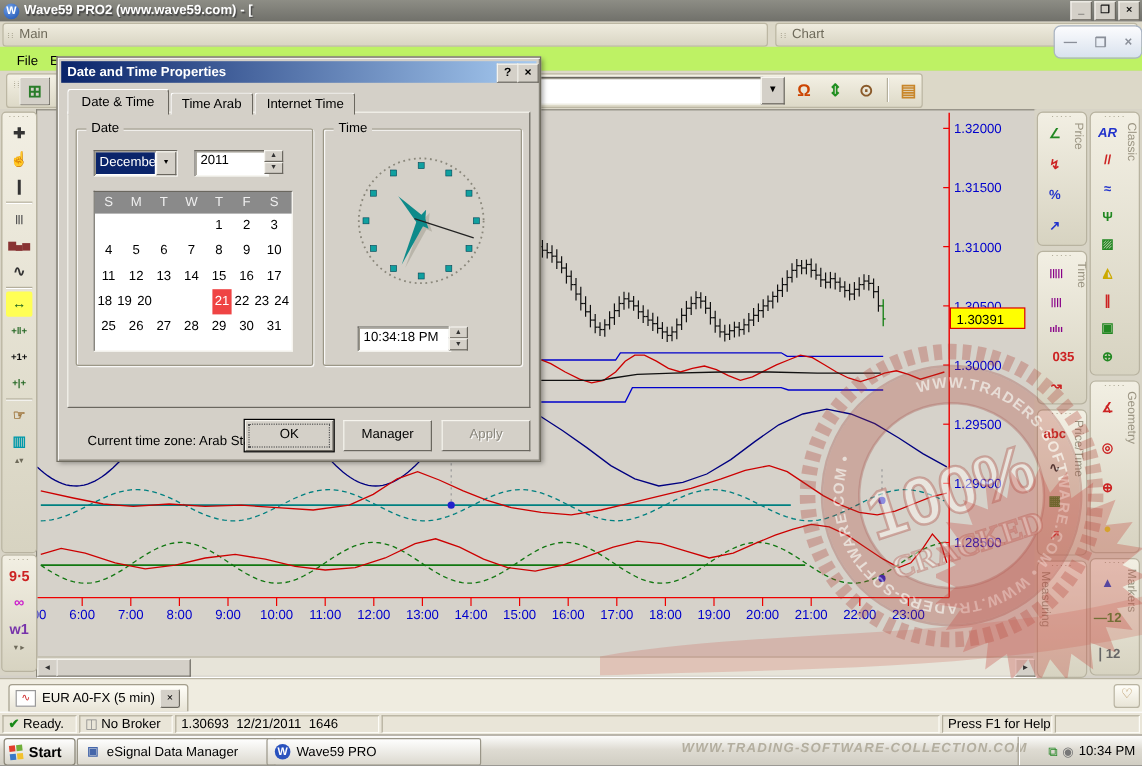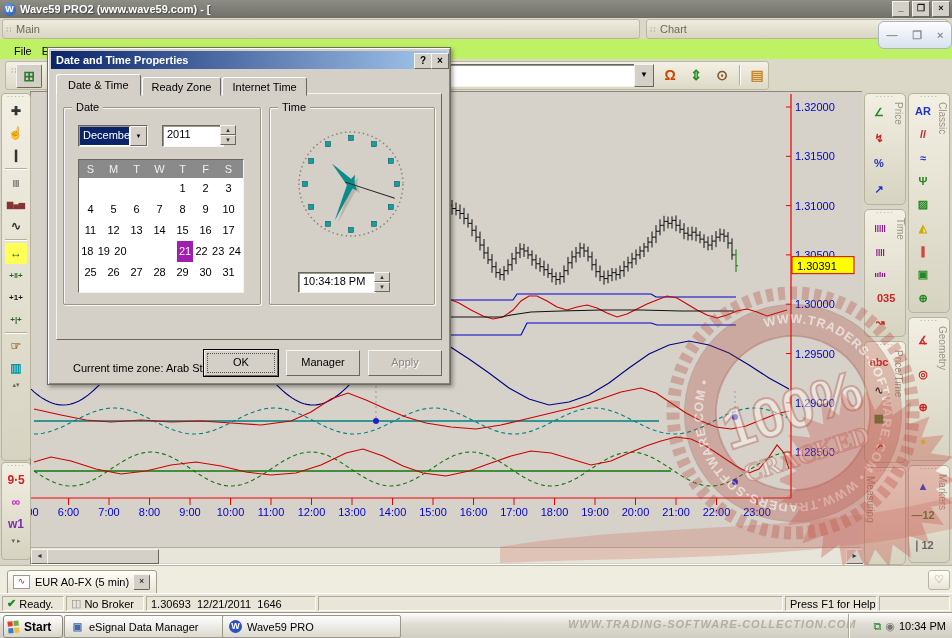--- a/index.html
+++ b/index.html
@@ -77,21 +77,21 @@
   #month-select{position:absolute;left:14px;top:17px;width:68px;height:20px;display:flex;}
   #month-value{flex:1;background:#0a246a;color:#fff;padding:2px 0 0 3px;margin:1px;overflow:hidden;}
   .spinbox{display:flex;flex-direction:column;width:16px;}
   .spinbtn{flex:1;font-size:6px;text-align:center;line-height:8px;color:#333;}
   #year-field{position:absolute;left:98px;top:17px;width:56px;height:18px;padding:2px 0 0 4px;}
   #calendar{position:absolute;left:14px;top:51px;width:164px;height:132px;background:#fff;}
   #cal-head{display:flex;background:#8a8a8a;color:#efefef;height:18px;}
   .cal-h{width:23px;text-align:center;line-height:18px;font-size:11px;}
   .cal-row{display:flex;height:21px;}
   .cal-c{width:23px;text-align:center;line-height:21px;font-size:11px;}
-  .cal-c.sel{background:#a21caf;color:#fff;margin-left:48px;}
+  .cal-c.sel{background:#ef4444;color:#fff;margin-left:48px;}
   #time-field{position:absolute;left:28px;top:164px;width:72px;height:17px;padding:2px 0 0 4px;}
   #time-spin{position:absolute;left:104px;top:164px;height:19px;}
   #tz-label{position:absolute;left:16px;top:268px;}
   .dlg-pushbtn{position:absolute;top:302px;width:72px;height:24px;text-align:center;line-height:22px;}
   #btn-ok{outline:1px solid #000;}
   #btn-ok .focusring{position:absolute;inset:3px;outline:1px dotted #555;}
   #btn-apply{color:#8a877d;text-shadow:1px 1px 0 #fff;}
   
   #tabbar{left:0;top:565px;width:952px;height:28px;background:#efece0;border-top:1px solid #b9b4a2;z-index:50;}
   #chart-tab{position:absolute;left:7px;top:4px;width:148px;height:22px;background:linear-gradient(#fffef8,#e8e4d6);
@@ -552,21 +552,21 @@
           <div class="rbody">
             <div class="rtitle">Measuring</div>
           </div>
         </div>
       </div>
     <div class="rcol" style="left:46px;" id="rcolB">
         <div class="rpanel" style="height: 218px;">
           <div class="hgrip">·····</div>
           <div class="rbody">
             <div class="ricons">
-              <div class="ricon" style="color: rgb(34, 51, 204);">AR</div>
+              <div class="ricon" style="color: rgb(34, 51, 204); font-style: italic;">AR</div>
               <div class="ricon" style="color: rgb(204, 34, 34);">//</div>
               <div class="ricon" style="color: rgb(34, 51, 204);">≈</div>
               <div class="ricon" style="color: rgb(34, 136, 34);">Ψ</div>
               <div class="ricon" style="color: rgb(34, 136, 34);">▨</div>
               <div class="ricon" style="color: rgb(204, 170, 0);">◭</div>
               <div class="ricon" style="color: rgb(204, 34, 34);">∥</div>
               <div class="ricon" style="color: rgb(34, 136, 34);">▣</div>
               <div class="ricon" style="color: rgb(34, 136, 34);">⊕</div>
             </div>
             <div class="rtitle">Classic</div>
@@ -621,21 +621,21 @@
   <svg class="abs wm" style="left:500px;top:495px;" width="452px" height="68" viewBox="0 0 452 68">
     <path d="M 0,52 C 140,28 300,40 452,2 L 452,34 C 300,66 140,62 0,68 Z" fill="rgba(205,95,85,0.25)"></path>
   </svg>
 
   <div id="dialog" class="abs">
     <div id="dlg-title">
       <span>Date and Time Properties</span>
       <span class="dlgbtn raised" style="left:363px;">?</span>
       <span class="dlgbtn raised" style="left:380px;">×</span>
     </div>
-    <div id="dlg-tabs"><span class="dtab active">Date &amp; Time</span><span class="dtab">Ready Zone</span><span class="dtab">Internet Time</span></div>
+    <div id="dlg-tabs"><span class="dtab active">Date &amp; Time</span><span class="dtab">Time Arab</span><span class="dtab">Internet Time</span></div>
     <div id="dlg-frame">
 
       <div class="groupbox" style="left:6px;top:13px;width:196px;height:196px;">
         <span class="gb-legend">Date</span>
         <div id="month-select" class="whitefield">
           <span id="month-value">December</span>
           <span class="raised" style="width:15px;text-align:center;font-size:6px;line-height:18px;">▼</span>
         </div>
         <div id="year-field" class="whitefield">2011</div>
         <div class="spinbox abs" style="left:156px;top:17px;height:20px;">

